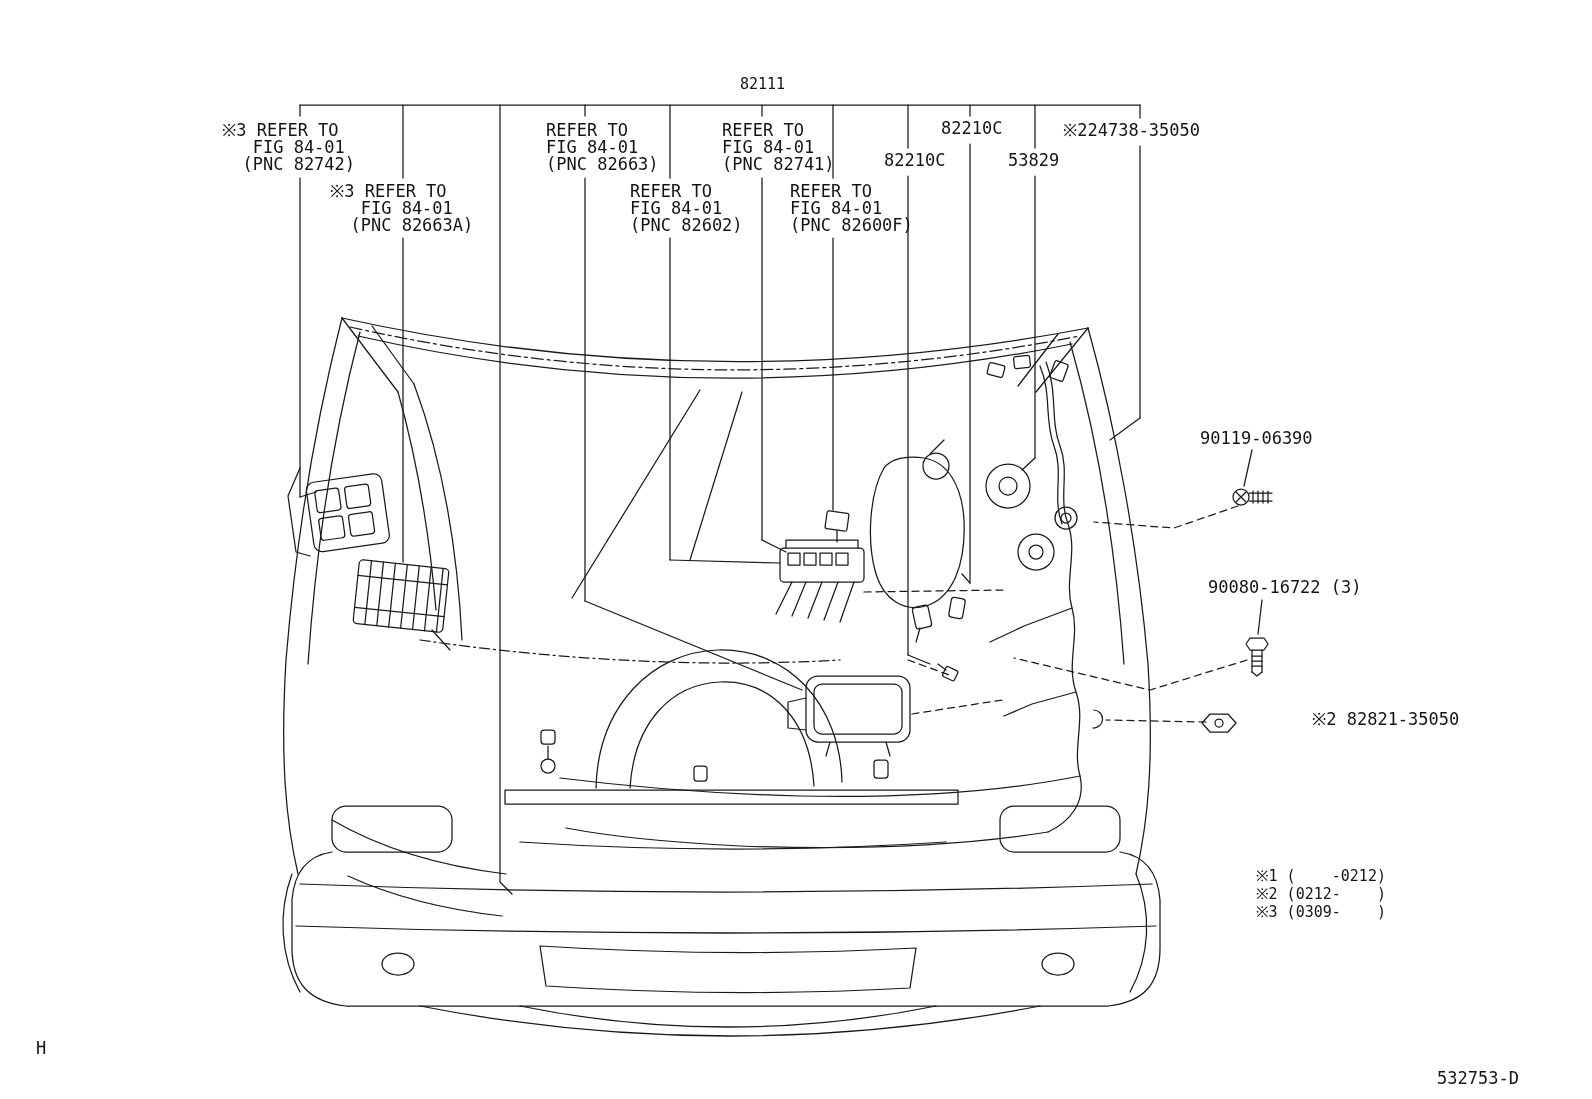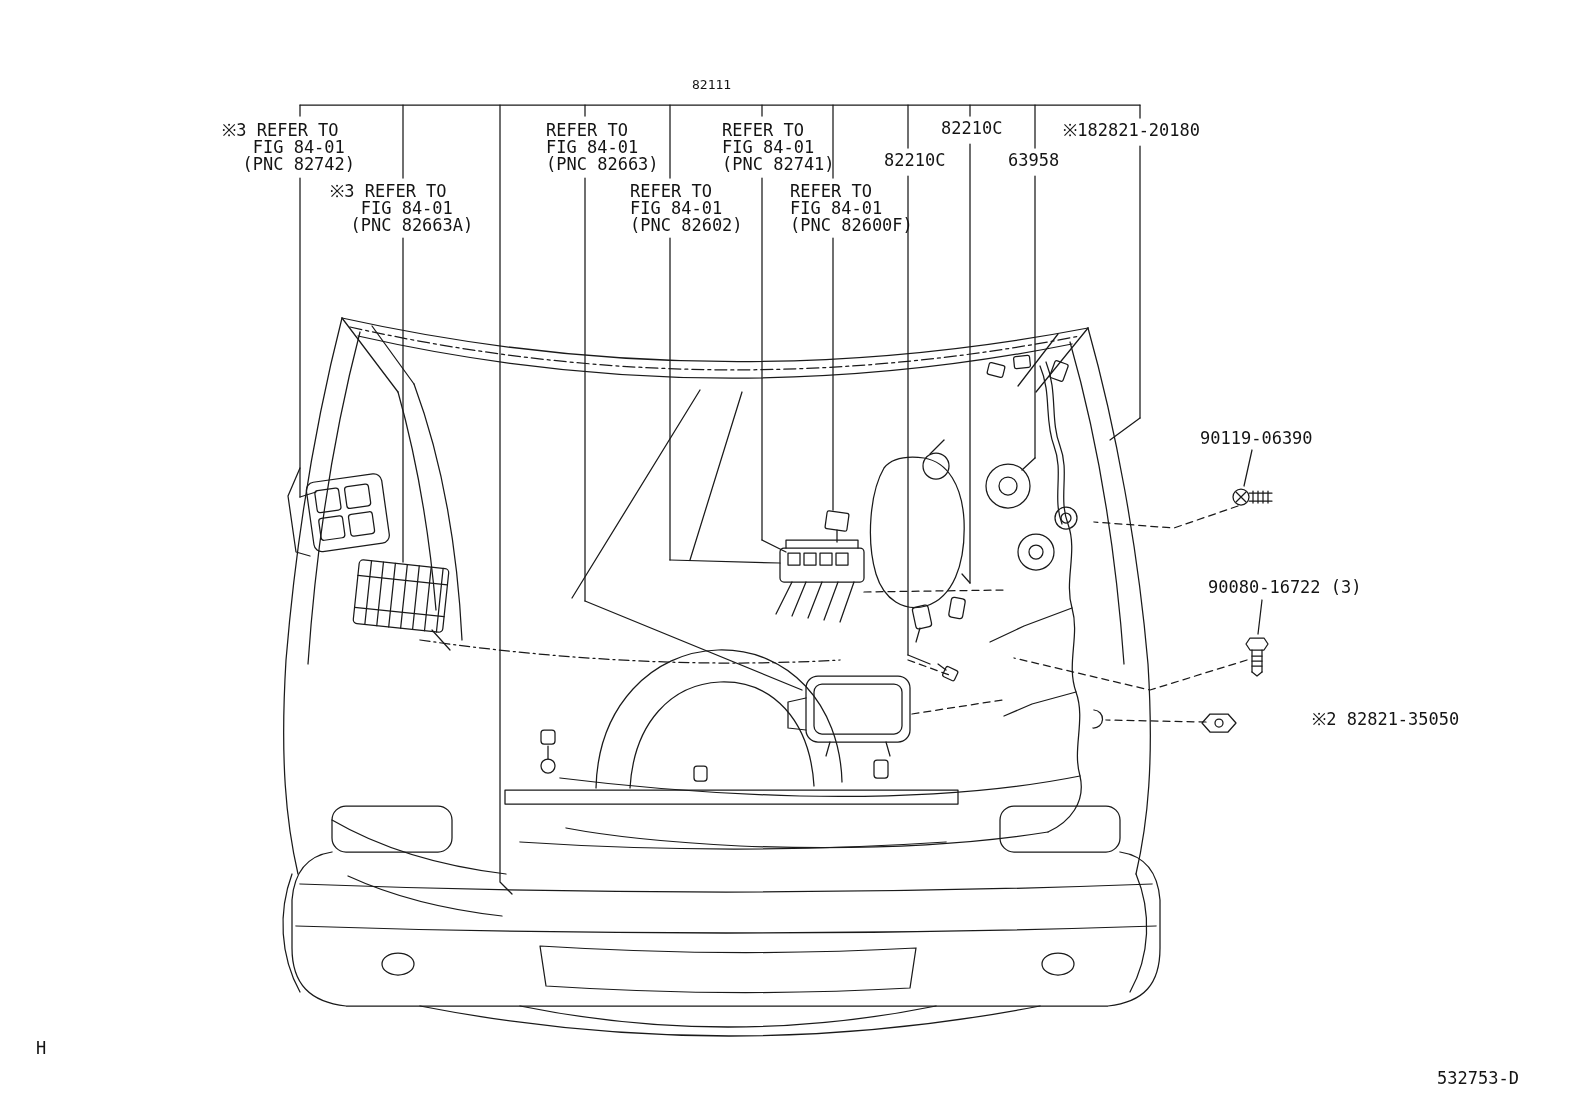--- a/index.html
+++ b/index.html
@@ -13,21 +13,21 @@
   }
   .stage svg{position:absolute;left:0;top:0;}
   .lbl{
     position:absolute;
     font-size:17px;
     line-height:17px;
     white-space:pre;
     color:#141414;
     letter-spacing:0;
   }
-  .lbl.big{font-size:13px;}
+  .lbl.big{font-size:15px;margin-left:48px;}
   .lbl.legend{font-size:15px;line-height:18px;}
 </style>
 </head>
 <body>
 
 <div class="stage">
 
   <svg width="1592" height="1099" viewBox="0 0 1592 1099" fill="none" stroke="#1a1a1a" stroke-width="1.25" stroke-linecap="round" stroke-linejoin="round">
 
     <g>
@@ -223,24 +223,27 @@
 (PNC 82602)</div>
   <div class="lbl" style="left:722px;top:122px;">REFER TO
 FIG 84-01
 (PNC 82741)</div>
   <div class="lbl" style="left:790px;top:183px;">REFER TO
 FIG 84-01
 (PNC 82600F)</div>
 
   <div class="lbl" style="left:941px;top:120px;">82210C</div>
   <div class="lbl" style="left:884px;top:152px;">82210C</div>
-  <div class="lbl" style="left:1008px;top:152px;">63958</div>
-  <div class="lbl" style="left:1063px;top:122px;">※182821-20180</div>
+  <div class="lbl" style="left:1008px;top:152px;">53829</div>
+  <div class="lbl" style="left:1063px;top:122px;">※224738-35050</div>
 
   <div class="lbl" style="left:1200px;top:430px;text-align:center;">90119-06390</div>
   <div class="lbl" style="left:1208px;top:579px;">90080-16722 (3)</div>
   <div class="lbl" style="left:1312px;top:711px;">※2 82821-35050</div>
 
+  <div class="lbl legend" style="left:1256px;top:867px;">※1 (    -0212)
+※2 (0212-    )
+※3 (0309-    )</div>
 
   <div class="lbl" style="left:36px;top:1040px;">H</div>
   <div class="lbl" style="left:1437px;top:1070px;">532753-D</div>
 
 </div>
 
 </body></html>

